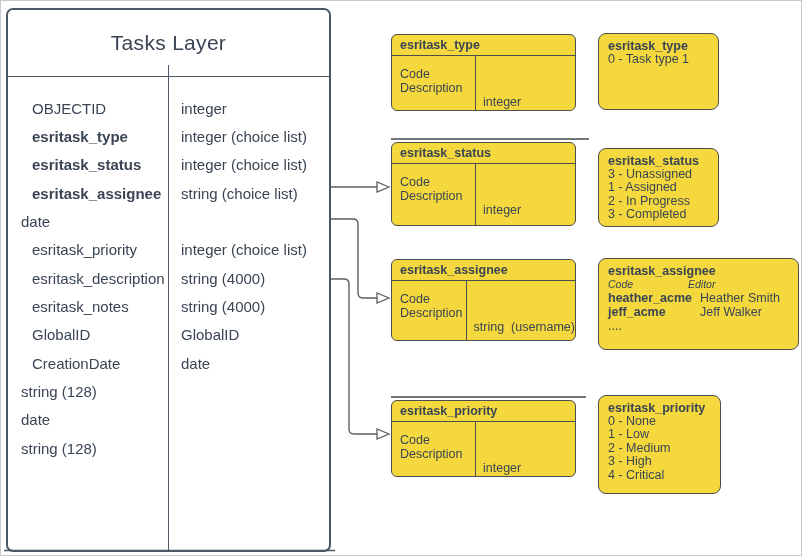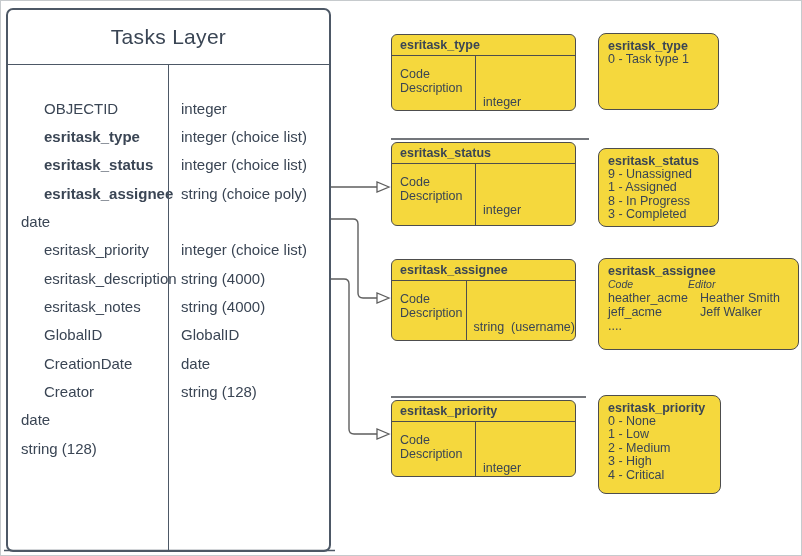--- a/index.html
+++ b/index.html
@@ -9,29 +9,29 @@
     border:1px solid #c6cacd;overflow:hidden;
     font-family:"Liberation Sans","DejaVu Sans",sans-serif;
     color:#3a4554;
   }
   
   .main-table{
     position:absolute;left:5px;top:7px;width:325px;height:544px;
     border:2px solid #4d5866;border-radius:7px;background:#ffffff;
   }
   .mt-header{
-    position:absolute;left:0;top:0;right:0;height:55px;
+    position:absolute;left:0;top:0;right:0;height:67px;
     border-bottom:1.5px solid #4d5866;
     display:flex;align-items:center;justify-content:center;
     font-size:21px;letter-spacing:.3px;
   }
   .mt-body{position:absolute;left:0;top:55px;right:0;bottom:0;padding-top:29px;}
   .mt-divider{position:absolute;left:160px;top:0;bottom:0;width:0;border-left:1.5px solid #4d5866;}
   .mt-row{display:flex;height:28.35px;align-items:center;font-size:15px;}
-  .mt-row .cell-name{width:160px;padding-left:36px;}
+  .mt-row .cell-name{width:160px;padding-left:24px;}
   .mt-row .cell-type{flex:1;padding-left:13px;white-space:pre;}
   .mt-row.bold .cell-name{font-weight:bold;}
   
   .attr-box{
     position:absolute;background:#f5d83d;border:1.5px solid #4d4d4d;
     border-radius:6px;overflow:hidden;font-size:12.5px;
   }
   .ab-header{
     height:21px;border-bottom:1.5px solid #4d4d4d;
     display:flex;align-items:center;padding-left:8px;font-weight:bold;
@@ -42,21 +42,21 @@
   
   .legend-box{
     position:absolute;background:#f5d83d;border:1.5px solid #4d4d4d;
     border-radius:8px;font-size:12.5px;padding:5px 0 0 9px;overflow:hidden;
   }
   .lg-title{font-weight:bold;line-height:14px;}
   .lg-item{line-height:13.4px;}
   .lg-cols{display:flex;font-size:10.5px;font-style:italic;line-height:13px;}
   .lg-cols .c1{width:80px;}
   .lg-row{display:flex;line-height:14.2px;}
-  .lg-row .c1{width:92px;}
+  .lg-row .c1{width:92px;font-weight:bold;}
   .lg-ellipsis{line-height:14px;}
   
   .connectors{position:absolute;left:0;top:0;width:802px;height:556px;pointer-events:none;}
 </style>
 </head>
 <body>
 
 <div class="canvas">
 
   <div class="main-table">
@@ -70,21 +70,21 @@
       <div class="mt-row bold">
         <div class="cell-name">esritask_type</div>
         <div class="cell-type">integer (choice list)</div>
       </div>
       <div class="mt-row bold">
         <div class="cell-name">esritask_status</div>
         <div class="cell-type">integer (choice list)</div>
       </div>
       <div class="mt-row bold">
         <div class="cell-name">esritask_assignee</div>
-        <div class="cell-type">string (choice poly)</div>
+        <div class="cell-type">string (choice list)</div>
       </div>
       <div class="mt-row">
         <div class="cell-type">date</div>
       </div>
       <div class="mt-row">
         <div class="cell-name">esritask_priority</div>
         <div class="cell-type">integer (choice list)</div>
       </div>
       <div class="mt-row">
         <div class="cell-name">esritask_description</div>
@@ -96,21 +96,20 @@
       </div>
       <div class="mt-row">
         <div class="cell-name">GlobalID</div>
         <div class="cell-type">GlobalID</div>
       </div>
       <div class="mt-row">
         <div class="cell-name">CreationDate</div>
         <div class="cell-type">date</div>
       </div>
       <div class="mt-row">
-        <div class="cell-name">Creator</div>
         <div class="cell-type">string (128)</div>
       </div>
       <div class="mt-row">
         <div class="cell-type">date</div>
       </div>
       <div class="mt-row">
         <div class="cell-type">string (128)</div>
       </div>
     </div>
   </div>
@@ -171,23 +170,23 @@
     </div>
   </div>
 
   <div class="legend-box" style="left:597px;top:32px;width:121px;height:77px;">
     <div class="lg-title">esritask_type</div>
     <div class="lg-item">0 - Task type 1</div>
   </div>
 
   <div class="legend-box" style="left:597px;top:147px;width:121px;height:79px;">
     <div class="lg-title">esritask_status</div>
-    <div class="lg-item">9 - Unassigned</div>
+    <div class="lg-item">3 - Unassigned</div>
     <div class="lg-item">1 - Assigned</div>
-    <div class="lg-item">8 - In Progress</div>
+    <div class="lg-item">2 - In Progress</div>
     <div class="lg-item">3 - Completed</div>
   </div>
 
   <div class="legend-box" style="left:597px;top:257px;width:201px;height:92px;">
     <div class="lg-title">esritask_assignee</div>
     <div class="lg-cols">
       <div class="c1">Code</div>
       <div class="c2">Editor</div>
     </div>
     <div class="lg-row">

